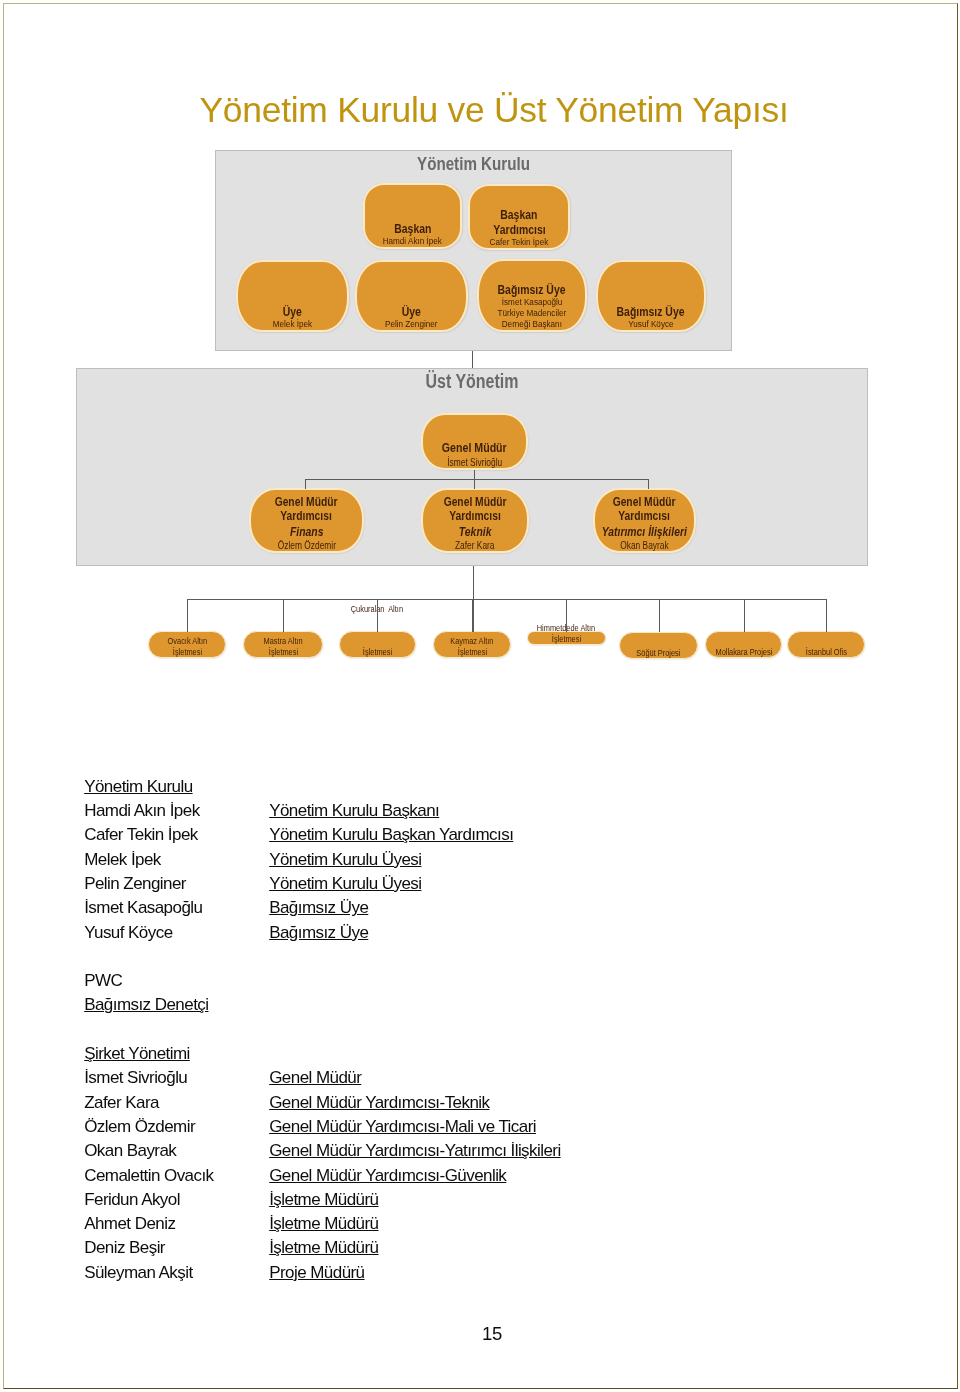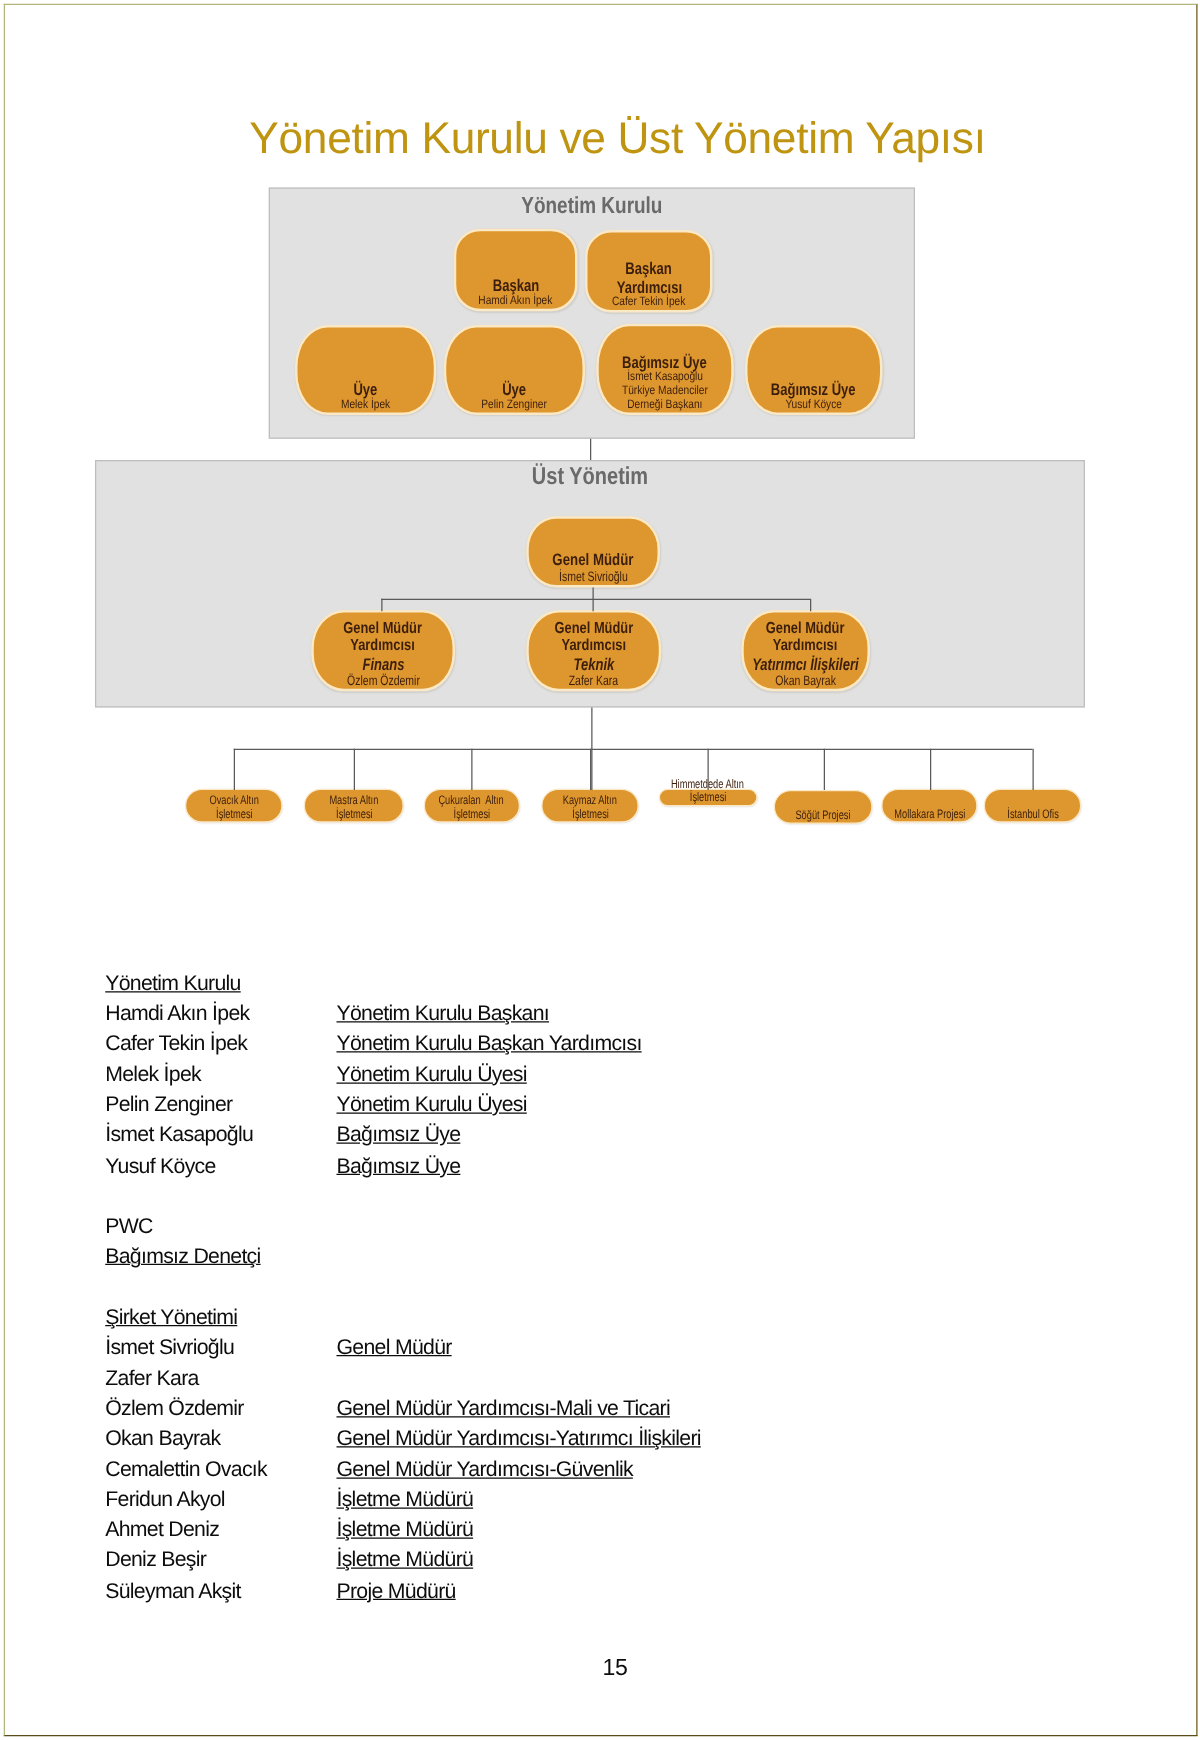--- a/index.html
+++ b/index.html
@@ -145,21 +145,21 @@
           <div class="t2" style="font-size: 10.9px;">Okan Bayrak</div>
         </div>
         <div class="node op" style="left: 147.8px; top: 631.3px; width: 78.7px; height: 27.2px; border-radius: 13.6px;">
           <div class="t2" style="font-size: 9.9px;">Ovacık Altın</div>
           <div class="t2" style="font-size: 9.9px;">İşletmesi</div>
         </div>
         <div class="node op" style="left: 243.1px; top: 631.3px; width: 80px; height: 27.2px; border-radius: 13.6px;">
           <div class="t2" style="font-size: 9.9px;">Mastra Altın</div>
           <div class="t2" style="font-size: 9.9px;">İşletmesi</div>
         </div>
-        <div class="node op" style="left: 338.6px; top: 631.3px; width: 77.3px; height: 27.2px; border-radius: 13.6px;">
+        <div class="node op" style="left: 338.6px; top: 631.3px; width: 77.3px; height: 27.2px; border-radius: 13.6px; gap: 32px;">
           <div class="t2" style="font-size: 9.9px;">Çukuralan  Altın</div>
           <div class="t2" style="font-size: 9.9px;">İşletmesi</div>
         </div>
         <div class="node op" style="left: 433.3px; top: 631.3px; width: 77.6px; height: 27.2px; border-radius: 13.6px;">
           <div class="t2" style="font-size: 9.9px;">Kaymaz Altın</div>
           <div class="t2" style="font-size: 9.9px;">İşletmesi</div>
         </div>
         <div class="node op" style="left: 526.5px; top: 631.3px; width: 79px; height: 14px; border-radius: 13.6px;">
           <div class="t2" style="font-size: 9.9px;">Himmetdede Altın</div>
           <div class="t2" style="font-size: 9.9px;">İşletmesi</div>
@@ -233,20 +233,21 @@
       <div class="gap"></div>
       <div class="row">
         <span class="sec-head">Şirket Yönetimi</span>
       </div>
       <div class="row">
         <div class="c1">İsmet Sivrioğlu</div>
         <div class="c2">Genel Müdür</div>
       </div>
       <div class="row">
         <div class="c1">Zafer Kara</div>
+        <div class="c2">Genel Müdür Yardımcısı-Teknik</div>
       </div>
       <div class="row">
         <div class="c1">Özlem Özdemir</div>
         <div class="c2">Genel Müdür Yardımcısı-Mali ve Ticari</div>
       </div>
       <div class="row">
         <div class="c1">Okan Bayrak</div>
         <div class="c2">Genel Müdür Yardımcısı-Yatırımcı İlişkileri</div>
       </div>
       <div class="row">

